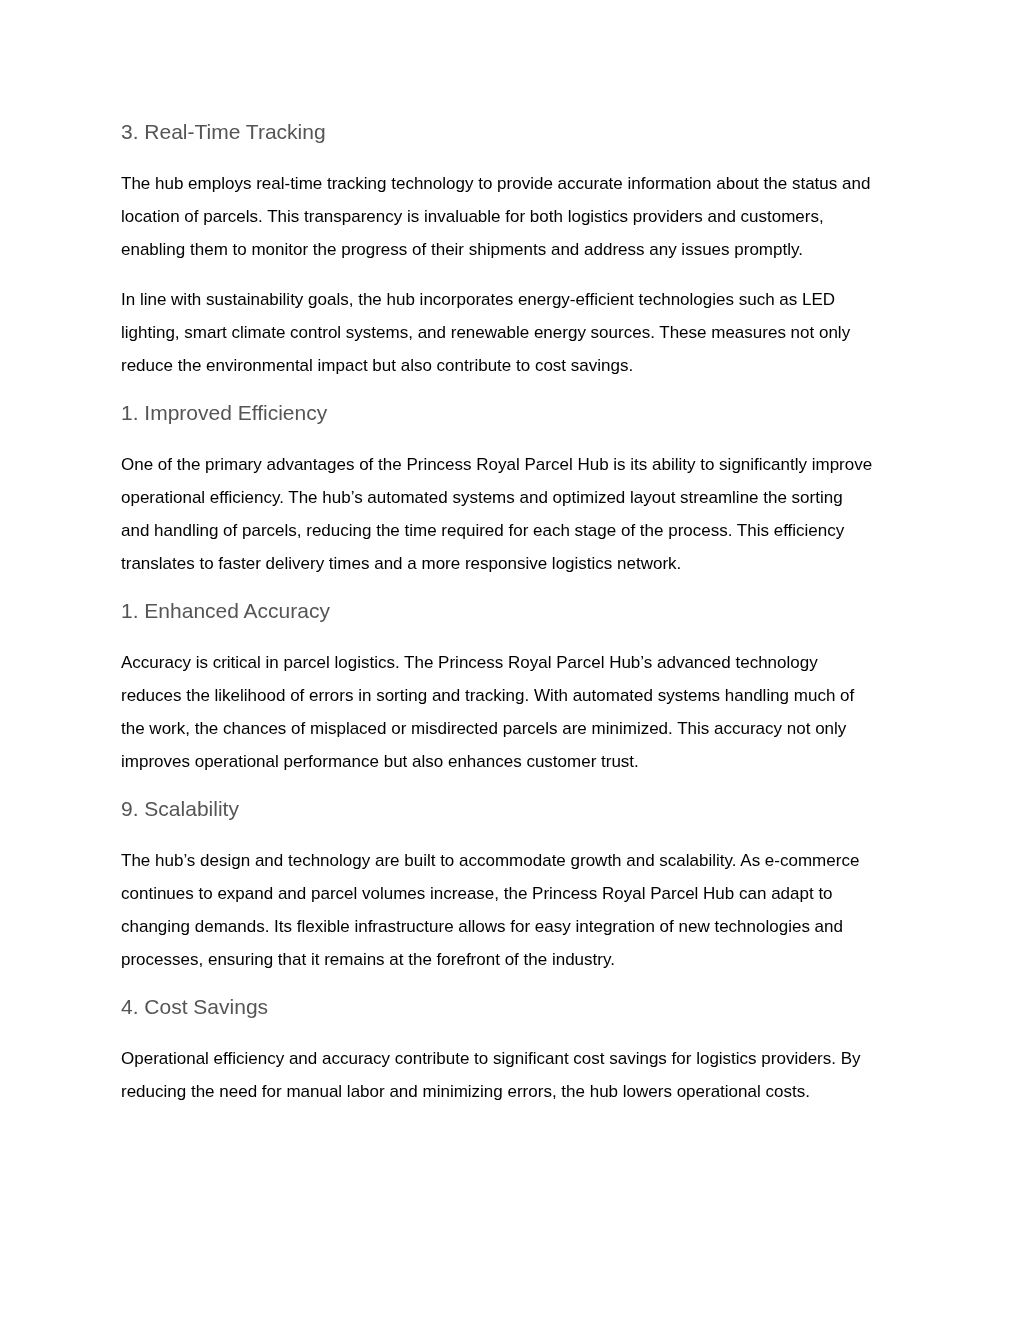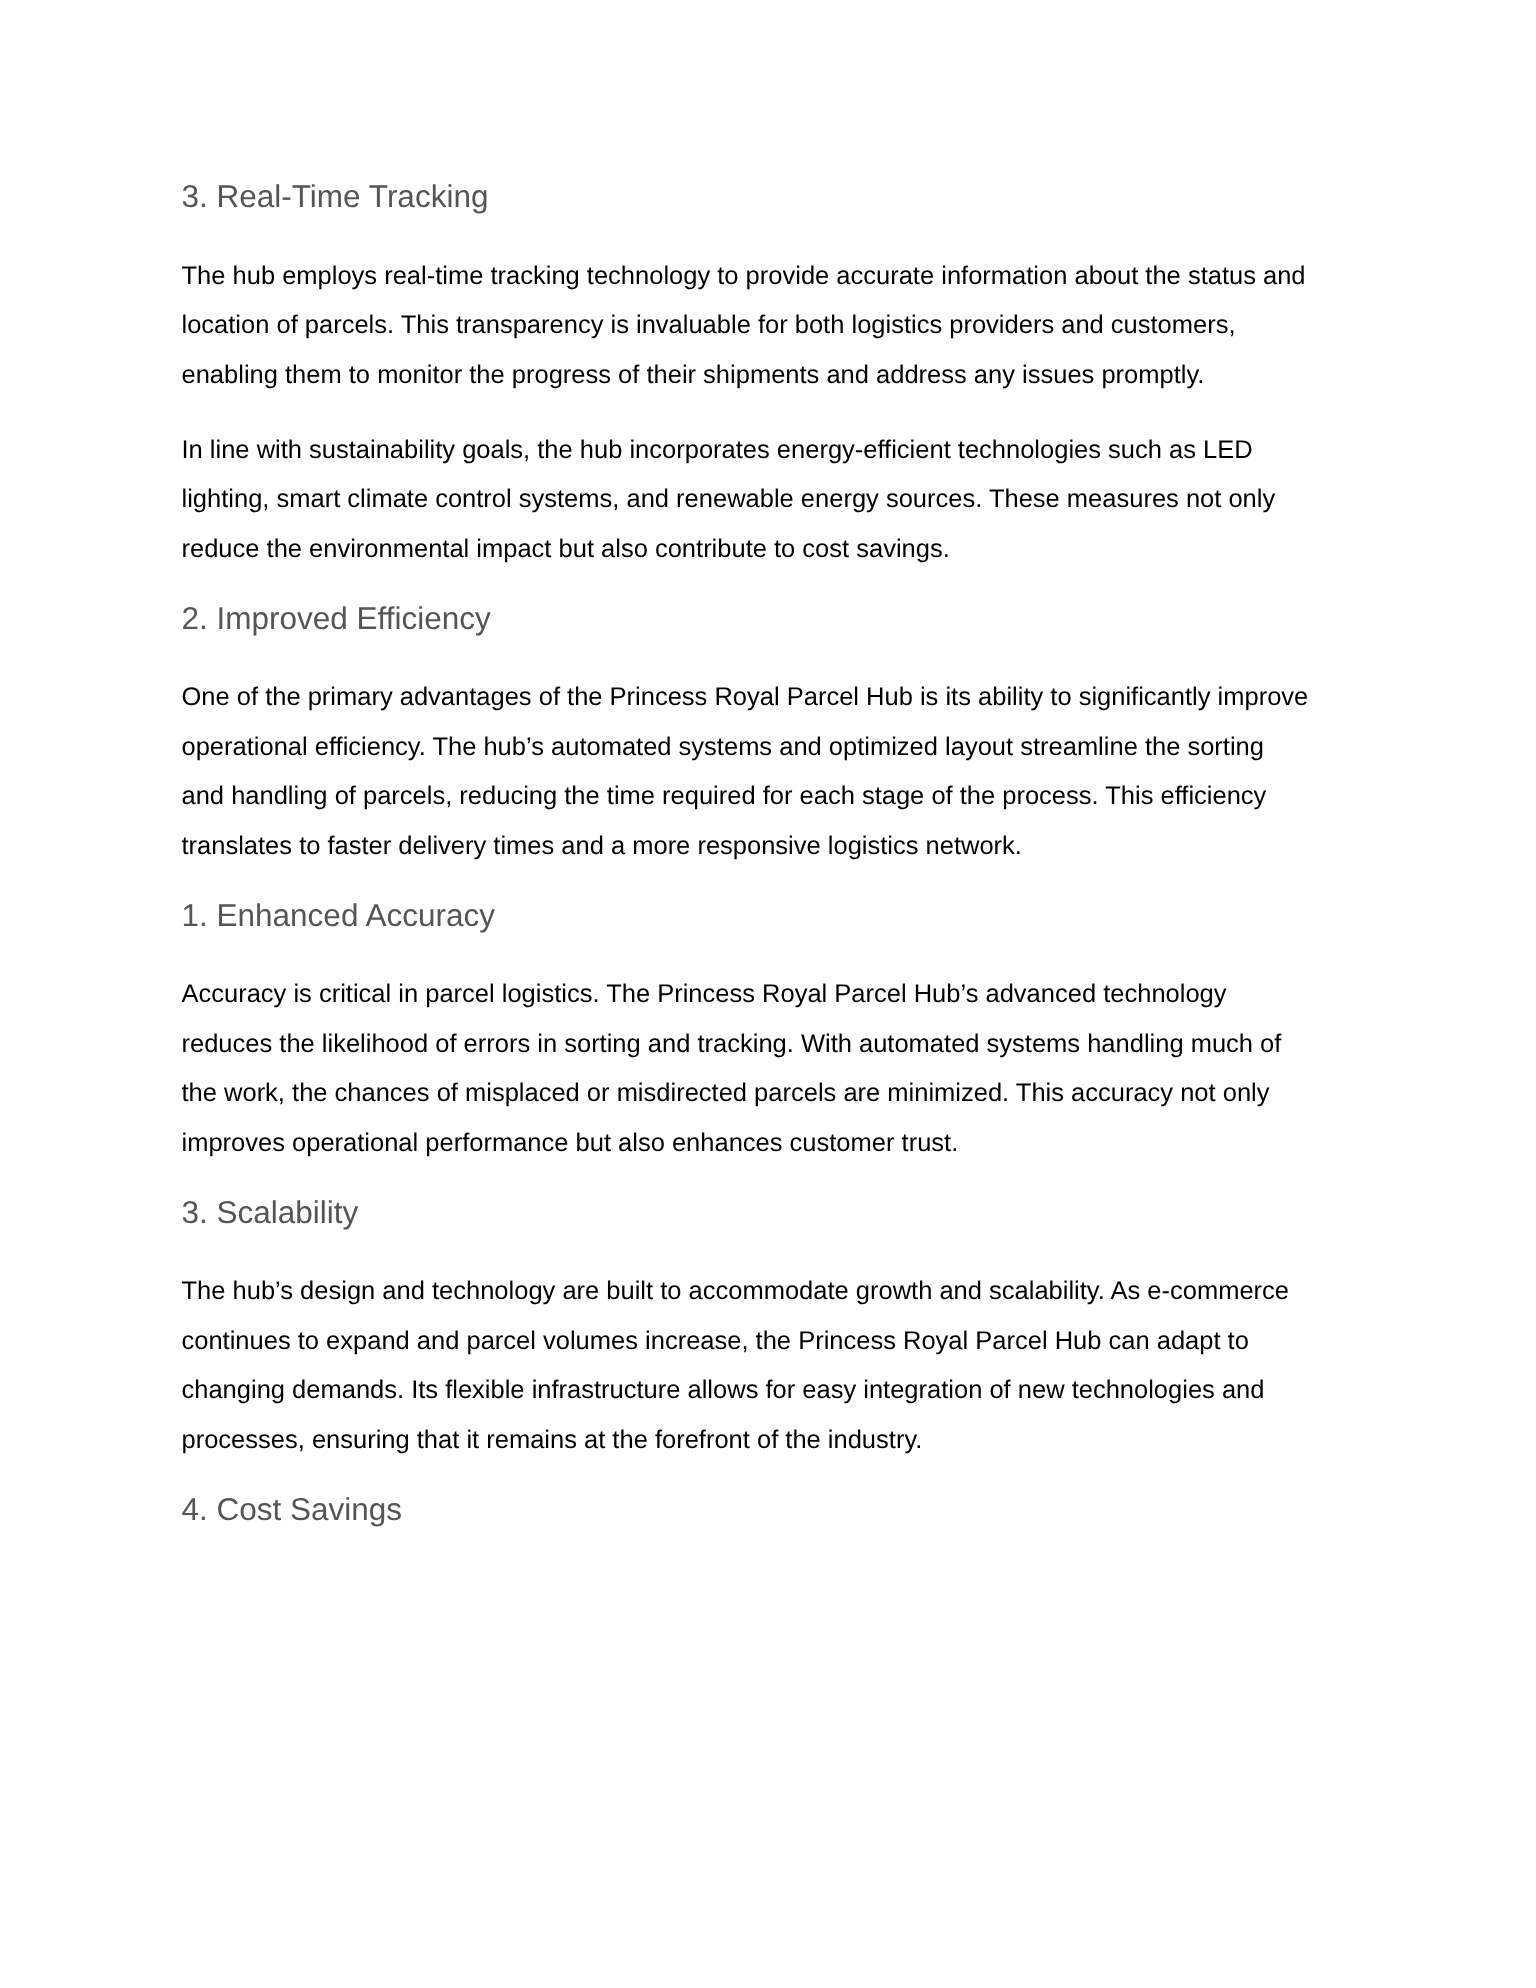--- a/index.html
+++ b/index.html
@@ -47,24 +47,25 @@
 <body>
 
 <div class="doc-page">
 
   <h3>3. Real-Time Tracking</h3>
   <p>The hub employs real-time tracking technology to provide accurate information about the status and location of parcels. This transparency is invaluable for both logistics providers and customers, enabling them to monitor the progress of their shipments and address any issues promptly.</p>
 
   <p>In line with sustainability goals, the hub incorporates energy-efficient technologies such as LED lighting, smart climate control systems, and renewable energy sources. These measures not only reduce the environmental impact but also contribute to cost savings.</p>
 
 
-  <h3>2. Improved Efficiency</h3>
+  <h3>1. Improved Efficiency</h3>
   <p>One of the primary advantages of the Princess Royal Parcel Hub is its ability to significantly improve operational efficiency. The hub’s automated systems and optimized layout streamline the sorting and handling of parcels, reducing the time required for each stage of the process. This efficiency translates to faster delivery times and a more responsive logistics network.</p>
 
   <h3>1. Enhanced Accuracy</h3>
   <p>Accuracy is critical in parcel logistics. The Princess Royal Parcel Hub’s advanced technology reduces the likelihood of errors in sorting and tracking. With automated systems handling much of the work, the chances of misplaced or misdirected parcels are minimized. This accuracy not only improves operational performance but also enhances customer trust.</p>
 
-  <h3>3. Scalability</h3>
+  <h3>9. Scalability</h3>
   <p>The hub’s design and technology are built to accommodate growth and scalability. As e-commerce continues to expand and parcel volumes increase, the Princess Royal Parcel Hub can adapt to changing demands. Its flexible infrastructure allows for easy integration of new technologies and processes, ensuring that it remains at the forefront of the industry.</p>
 
   <h3>4. Cost Savings</h3>
+  <p>Operational efficiency and accuracy contribute to significant cost savings for logistics providers. By reducing the need for manual labor and minimizing errors, the hub lowers operational costs.</p>
 
 </div>
 
 </body></html>

